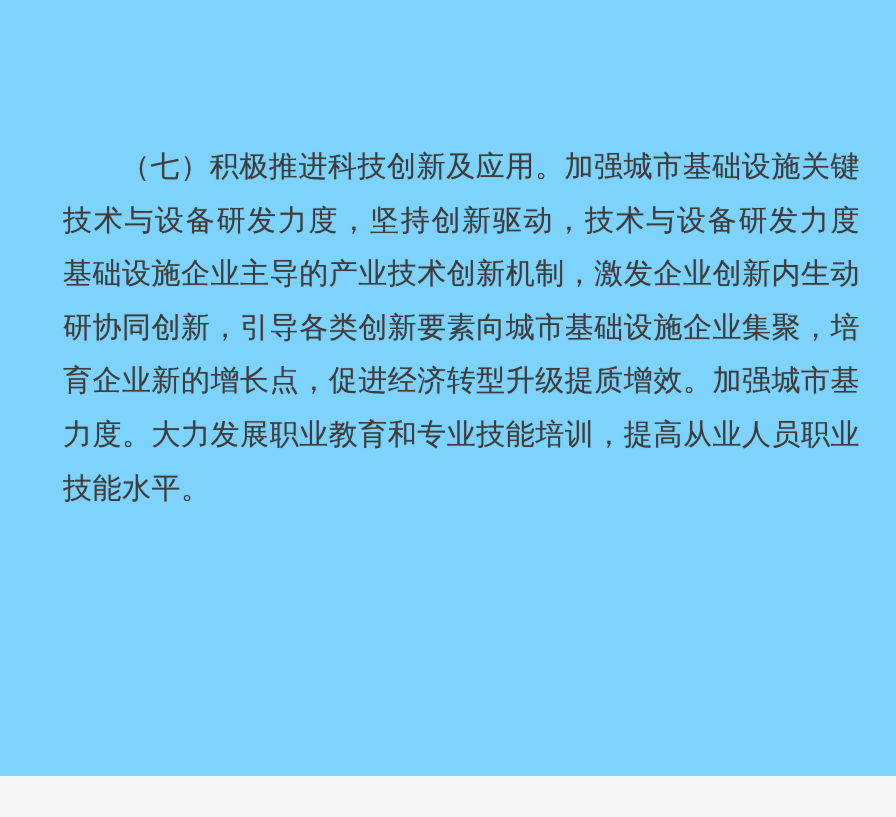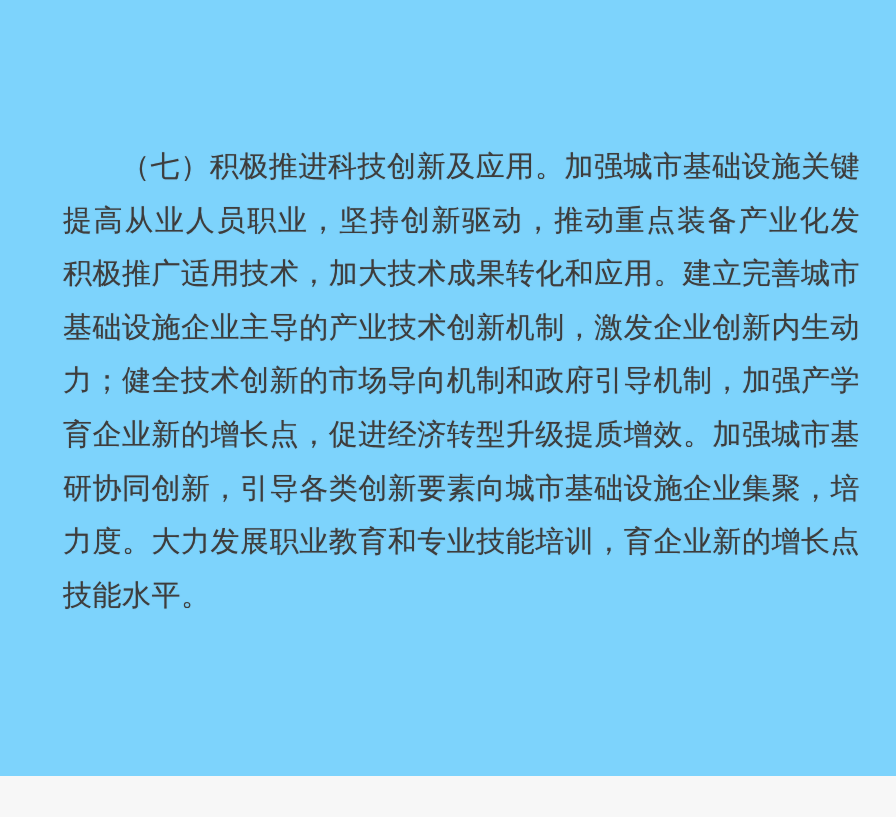--- a/index.html
+++ b/index.html
@@ -45,22 +45,20 @@
     text-align: center;
     text-align-last: left;
   }
 </style>
 </head>
 <body>
 
 <div class="page">
   <div class="paragraph">
     <div class="line first-line">（七）积极推进科技创新及应用。加强城市基础设施关键</div>
-    <div class="line">提高从业人员职业，坚持创新驱动，推动重点装备产业化发</div>
-    <div class="line">积极推广适用技术，加大技术成果转化和应用。建立完善城市</div>
+    <div class="line">技术与设备研发力度，坚持创新驱动，技术与设备研发力度</div>
     <div class="line">基础设施企业主导的产业技术创新机制，激发企业创新内生动</div>
-    <div class="line">力；健全技术创新的市场导向机制和政府引导机制，加强产学</div>
+    <div class="line">研协同创新，引导各类创新要素向城市基础设施企业集聚，培</div>
     <div class="line">育企业新的增长点，促进经济转型升级提质增效。加强城市基</div>
-    <div class="line">研协同创新，引导各类创新要素向城市基础设施企业集聚，培</div>
-    <div class="line">力度。大力发展职业教育和专业技能培训，育企业新的增长点</div>
+    <div class="line">力度。大力发展职业教育和专业技能培训，提高从业人员职业</div>
     <div class="line last-line">技能水平。</div>
   </div>
 </div>
 
 </body></html>

